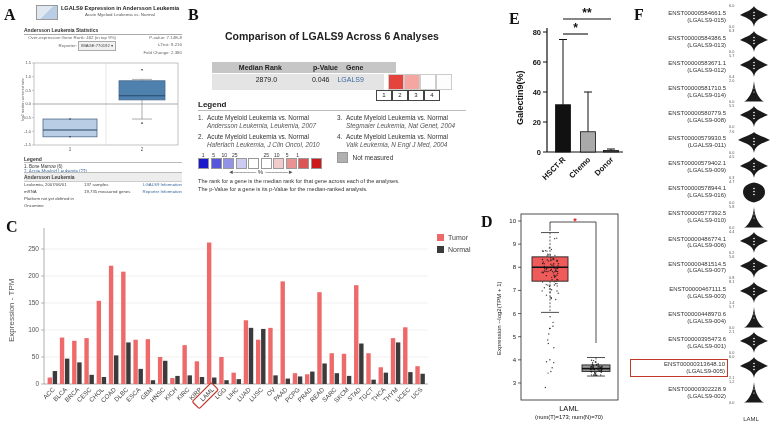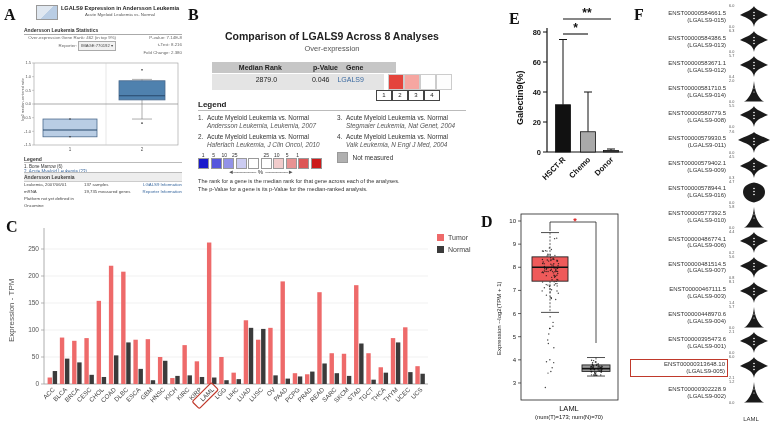--- a/index.html
+++ b/index.html
@@ -147,22 +147,21 @@
             <div class="c1">Platform not yet defined in Oncomine</div>
             <div class="c2"></div>
             <div class="c3"></div>
           </div>
         </div>
     </div>
   </div>
 
   <div id="panelB" class="abs">
     <div class="abs panel-letter" style="left:2px;top:6px;">B</div>
-    <div class="abs b-title">Comparison of LGALS9 Across 8 Analyses</div>
-    <div class="abs b-sub">Over-expression</div>
+    <div class="abs b-title">Comparison of LGALS9 Across 6 Analyses</div>
     <div class="abs b-table">
       <div class="b-tr">
         <div class="b-th w1">Median Rank</div>
         <div class="b-th w2">p-Value</div>
         <div class="b-th w3" style="text-align:left;">Gene</div>
       </div>
       <div class="b-tr" style="margin-top:1px;">
         <div class="b-td w1">2879.0</div>
         <div class="b-td w2">0.046</div>
         <div class="b-td w3" style="text-align:left;color:#3b6aa0;">LGALS9</div>

